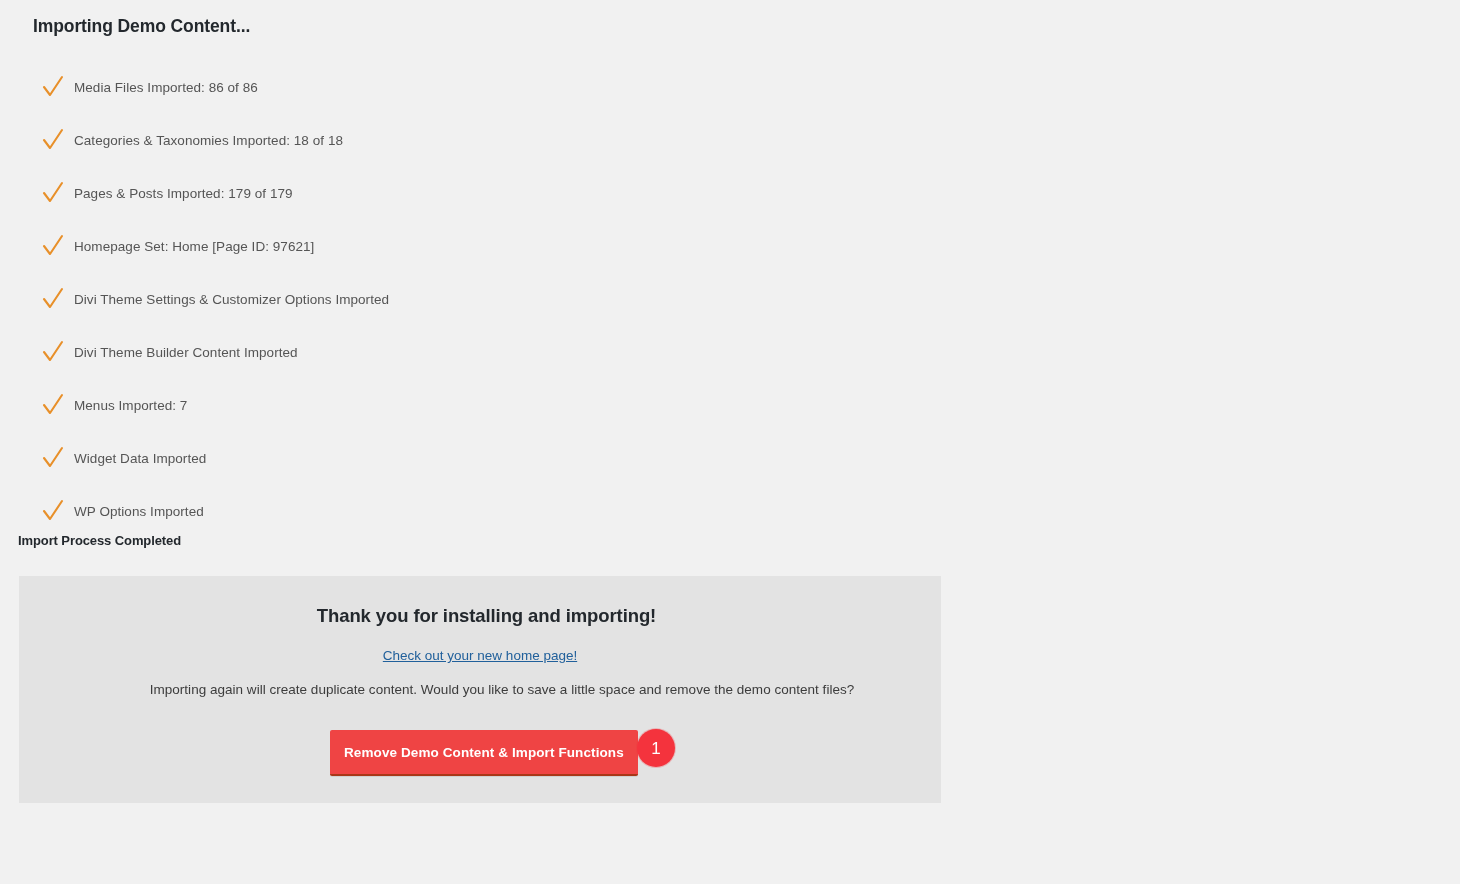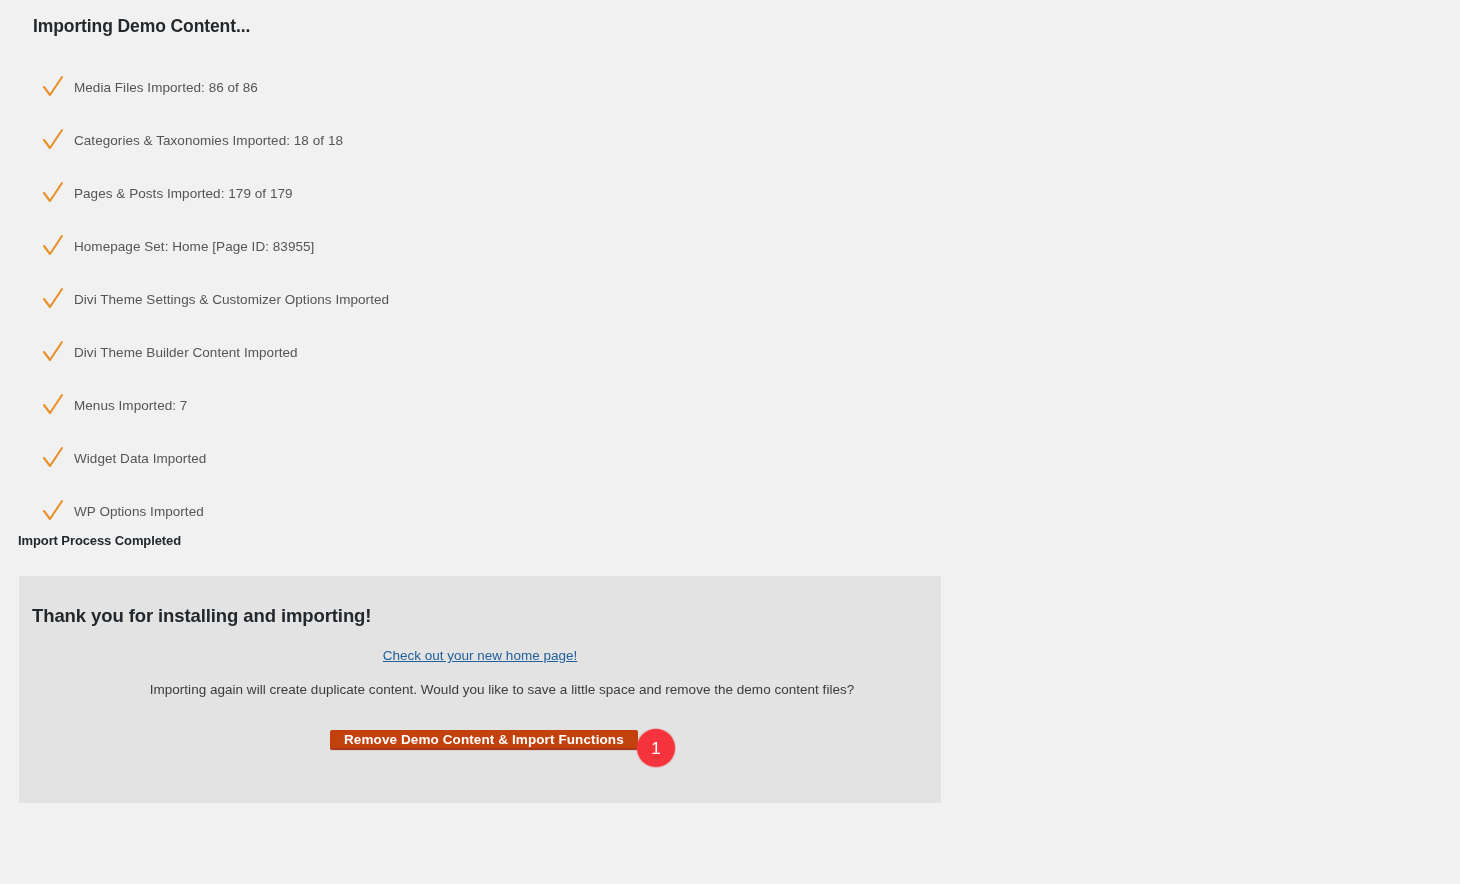--- a/index.html
+++ b/index.html
@@ -96,21 +96,21 @@
     height: 227px;
     background: #e3e3e3;
     box-sizing: border-box;
   }
 
   .panel-heading {
     position: absolute;
     left: 4px;
     right: 0;
     top: 29px;
-    text-align: left;
+    text-align: center;
     font-size: 18.5px;
     font-weight: bold;
     color: #23282d;
     letter-spacing: -0.1px;
     padding-left: 9px;
   }
 
   .panel-link-row {
     position: absolute;
     left: 0;
@@ -143,26 +143,26 @@
     left: 0;
     right: 0;
     top: 154px;
     height: 50px;
   }
 
   .remove-button {
     position: absolute;
     left: 311px;
     top: 0;
-    height: 20px;
+    height: 46px;
     padding: 0 14px;
     display: flex;
     align-items: center;
     justify-content: center;
-    background: #c2410c;
+    background: #ef4444;
     border: none;
     border-bottom: 2px solid #a93718;
     border-radius: 2px;
     color: #ffffff;
     font-family: "Liberation Sans", sans-serif;
     font-size: 13.5px;
     font-weight: bold;
     letter-spacing: 0.1px;
     white-space: nowrap;
     cursor: pointer;
@@ -223,21 +223,21 @@
       </span>
       <span class="progress-label">Pages &amp; Posts Imported: 179 of 179</span>
     </div>
 
     <div class="progress-item">
       <span class="check-icon">
         <svg viewBox="0 0 22 26" xmlns="http://www.w3.org/2000/svg">
           <path d="M2 13 L8 21 L20 3" fill="none" stroke="#e8902a" stroke-width="2.1" stroke-linecap="round" stroke-linejoin="round"></path>
         </svg>
       </span>
-      <span class="progress-label">Homepage Set: Home [Page ID: 83955]</span>
+      <span class="progress-label">Homepage Set: Home [Page ID: 97621]</span>
     </div>
 
     <div class="progress-item">
       <span class="check-icon">
         <svg viewBox="0 0 22 26" xmlns="http://www.w3.org/2000/svg">
           <path d="M2 13 L8 21 L20 3" fill="none" stroke="#e8902a" stroke-width="2.1" stroke-linecap="round" stroke-linejoin="round"></path>
         </svg>
       </span>
       <span class="progress-label">Divi Theme Settings &amp; Customizer Options Imported</span>
     </div>

